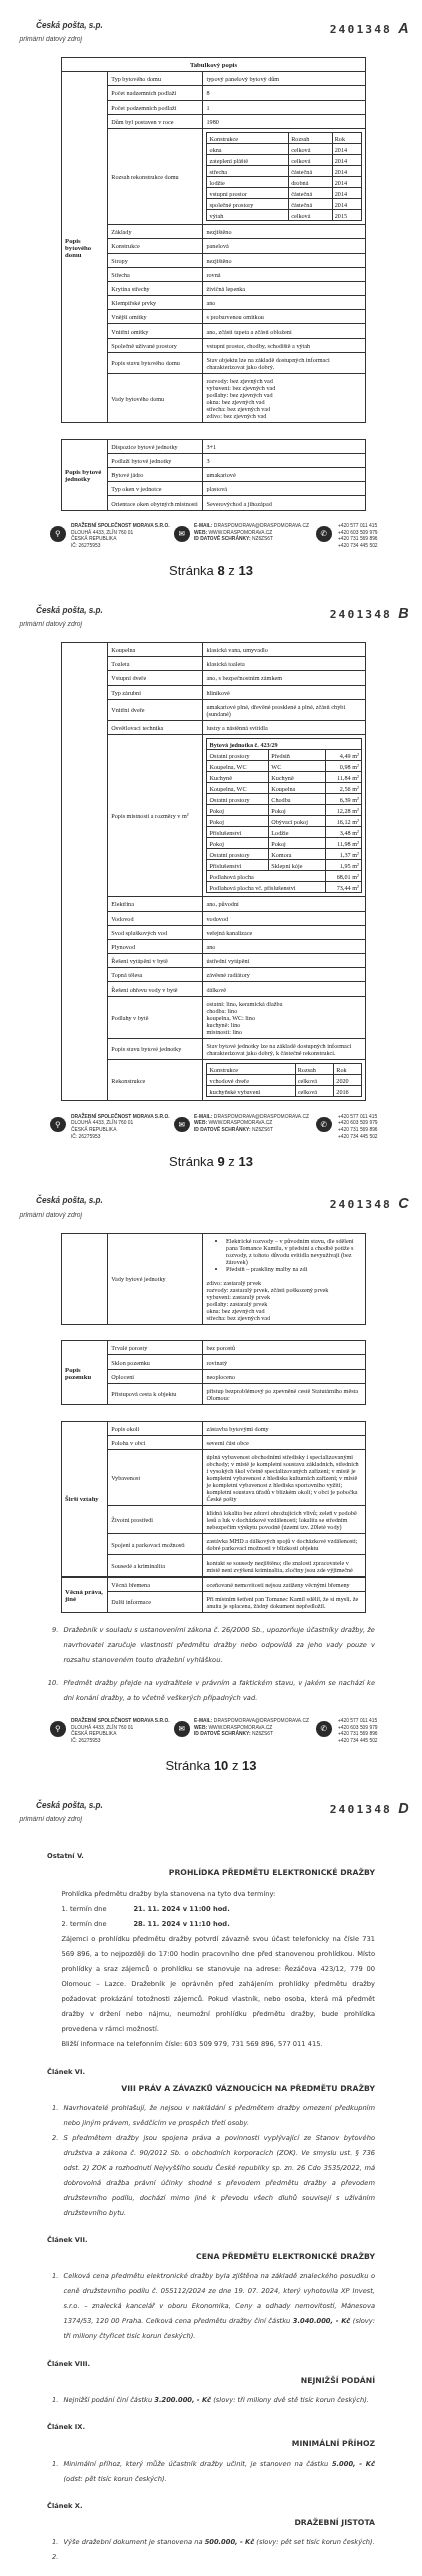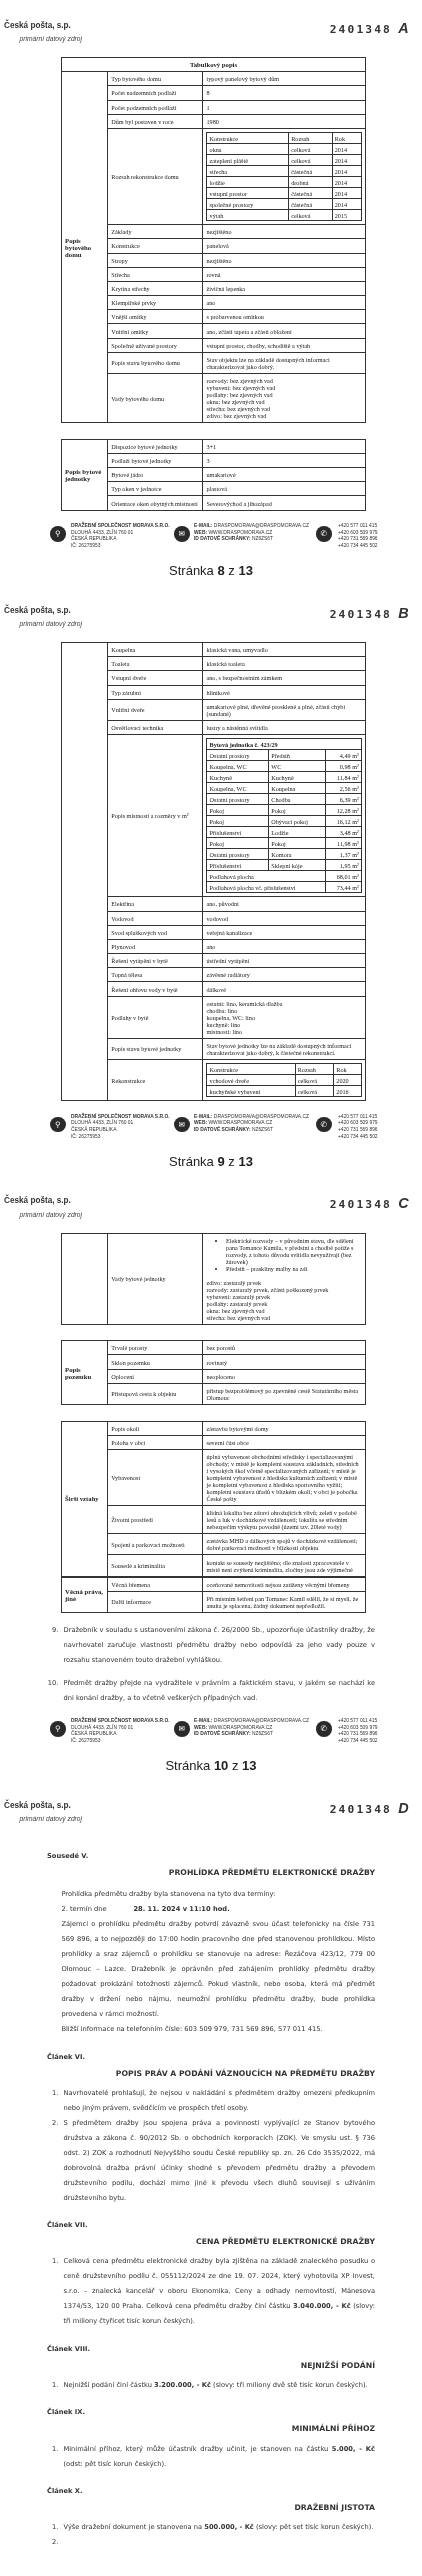--- a/index.html
+++ b/index.html
@@ -1,19 +1,19 @@
 <!DOCTYPE html>
 <html style="font-size:8.2px"><head>
 <meta charset="utf-8">
 <style>
   html,body{margin:0;padding:0;background:#fff;}
   body{width:422px;font-family:"Liberation Sans",sans-serif;color:#222;}
   .page{position:relative;width:422px;}
   .hdr{position:relative;height:57px;}
-  .hdr .org{position:absolute;left:4px;top:20.6px;font-size:8.2px;font-weight:bold;color:#333;}
+  .hdr .org{position:absolute;left:36px;top:20.6px;font-size:8.2px;font-weight:bold;color:#333;font-style:italic;}
   .hdr .src{position:absolute;left:19.6px;top:35px;font-size:6.7px;font-style:italic;color:#444;}
   .hdr .stamp{position:absolute;right:11.3px;top:19.6px;font-family:"DejaVu Sans Mono",monospace;font-size:11.3px;font-weight:bold;letter-spacing:2.1px;color:#333;}
   .hdr .stamp .letter{font-family:"Liberation Sans",sans-serif;font-style:italic;font-size:14.4px;margin-left:6.2px;}
   table.t{border-collapse:collapse;width:305px;margin-left:61px;font-family:"Liberation Serif",serif;font-size:6.2px;color:#222;}
   table.t td{border:0.5px solid #333;padding:3.1px 3.1px;vertical-align:middle;}
   table.t td.grp{width:39px;font-weight:bold;font-size:6.7px;}
   table.t td.lbl{width:88px;}
   table.t td.cap{text-align:center;font-weight:bold;font-size:6.7px;}
   table.sub{border-collapse:collapse;width:100%;font-size:6.2px;}
   table.sub td{border:0.5px solid #333;padding:1.5px 2.1px;}
@@ -24,21 +24,21 @@
   .foot{position:relative;height:62px;margin-top:12.4px;}
   .fcol{position:absolute;top:0;font-size:4.9px;line-height:6.7px;color:#333;text-transform:uppercase;}
   .fcol b{font-weight:bold;}
   .ficon{position:absolute;top:3.1px;width:15.5px;height:15.5px;border-radius:50%;background:#2a2a2a;color:#fff;font-size:7.7px;line-height:15.5px;text-align:center;}
   .pageno{position:absolute;left:0;right:0;top:40px;text-align:center;font-size:13px;}
   .pageno b{font-weight:bold;}
   .doc{padding:0 47px 0 47px;font-family:"DejaVu Sans",sans-serif;font-size:6.7px;line-height:15px;color:#333;}
   .art{font-weight:bold;margin-top:12.4px;}
   .ttl{text-align:right;font-weight:bold;font-size:7.7px;margin:1px 0 5.2px;}
   ol.n{margin:0;padding-left:13.4px;text-align:justify;}
-  ol.n li{padding-left:3.1px;}
+  ol.n li{padding-left:3.1px;font-style:italic;}
   .inline-list{padding-left:14.4px;margin-top:7px;}
 </style>
 </head>
 <body>
 
 <div id="doc">
     <div class="page">
   <div class="hdr">
     <div class="org">Česká pošta, s.p.</div>
     <div class="src">primární datový zdroj</div>
@@ -539,30 +539,31 @@
   </div>
 </div>
     <div class="page">
   <div class="hdr">
     <div class="org">Česká pošta, s.p.</div>
     <div class="src">primární datový zdroj</div>
     <div class="stamp"><span>2401348</span><span class="letter">D</span></div>
   </div>
 <div>
         <div class="doc">
-          <div class="art">Sousedé V.</div>
+          <div class="art">Ostatní V.</div>
           <div class="ttl">PROHLÍDKA PŘEDMĚTU ELEKTRONICKÉ DRAŽBY</div>
 <div class="inline-list">
 <div>Prohlídka předmětu dražby byla stanovena na tyto dva termíny:</div>
+<div><span style="display:inline-block;width:72px">1. termín dne</span><b>21. 11. 2024 v 11:00 hod.</b></div>
             <div><span style="display:inline-block;width:72px">2. termín dne</span><b>28. 11. 2024 v 11:10 hod.</b></div>
 <div style="text-align:justify">Zájemci o prohlídku předmětu dražby potvrdí závazně svou účast telefonicky na čísle 731 569 896, a to nejpozději do 17:00 hodin pracovního dne před stanovenou prohlídkou. Místo prohlídky a sraz zájemců o prohlídku se stanovuje na adrese: Řezáčova 423/12, 779 00 Olomouc – Lazce. Dražebník je oprávněn před zahájením prohlídky předmětu dražby požadovat prokázání totožnosti zájemců. Pokud vlastník, nebo osoba, která má předmět dražby v držení nebo nájmu, neumožní prohlídku předmětu dražby, bude prohlídka provedena v rámci možností.</div>
 <div>Bližší informace na telefonním čísle: 603 509 979, 731 569 896, 577 011 415.</div>
           </div>
 <div class="art">Článek VI.</div>
-          <div class="ttl">POPIS PRÁV A PODÁNÍ VÁZNOUCÍCH NA PŘEDMĚTU DRAŽBY</div>
+          <div class="ttl">VIII PRÁV A ZÁVAZKŮ VÁZNOUCÍCH NA PŘEDMĚTU DRAŽBY</div>
           <ol class="n">
             <li>Navrhovatelé prohlašují, že nejsou v nakládání s předmětem dražby omezeni předkupním nebo jiným právem, svědčícím ve prospěch třetí osoby.</li>
             <li>S předmětem dražby jsou spojena práva a povinnosti vyplývající ze Stanov bytového družstva a zákona č. 90/2012 Sb. o obchodních korporacích (ZOK). Ve smyslu ust. § 736 odst. 2) ZOK a rozhodnutí Nejvyššího soudu České republiky sp. zn. 26 Cdo 3535/2022, má dobrovolná dražba právní účinky shodné s převodem předmětu dražby a převodem družstevního podílu, dochází mimo jiné k převodu všech dluhů souvisejí s užíváním družstevního bytu.</li>
           </ol>
 <div class="art">Článek VII.</div>
           <div class="ttl">CENA PŘEDMĚTU ELEKTRONICKÉ DRAŽBY</div>
           <ol class="n">
             <li><span>Celková cena předmětu elektronické dražby byla zjištěna na základě znaleckého posudku o ceně družstevního podílu č. 055112/2024 ze dne 19. 07. 2024, který vyhotovila XP Invest, s.r.o. – znalecká kancelář v oboru Ekonomika, Ceny a odhady nemovitostí, Mánesova 1374/53, 120 00 Praha. Celková cena předmětu dražby činí částku </span><b>3.040.000, - Kč</b><span> (slovy: tři miliony čtyřicet tisíc korun českých).</span></li>
           </ol>
 <div class="art">Článek VIII.</div>

